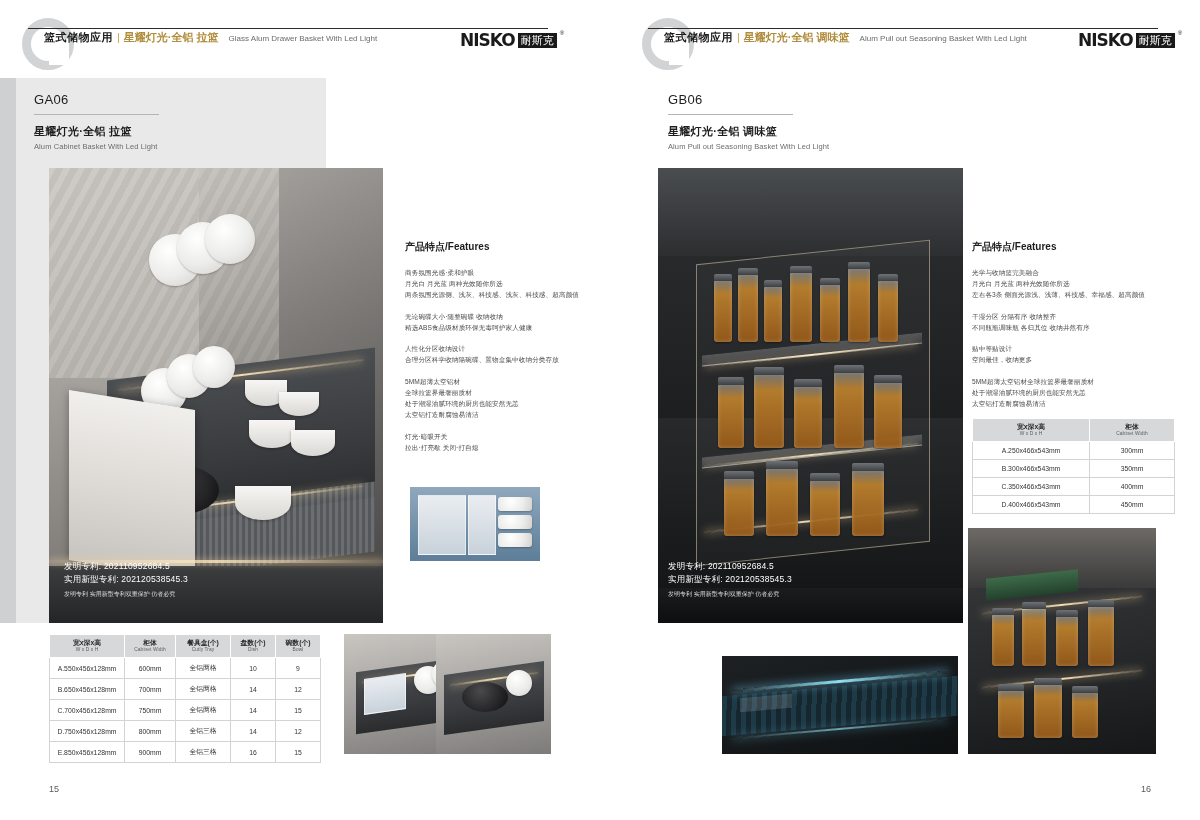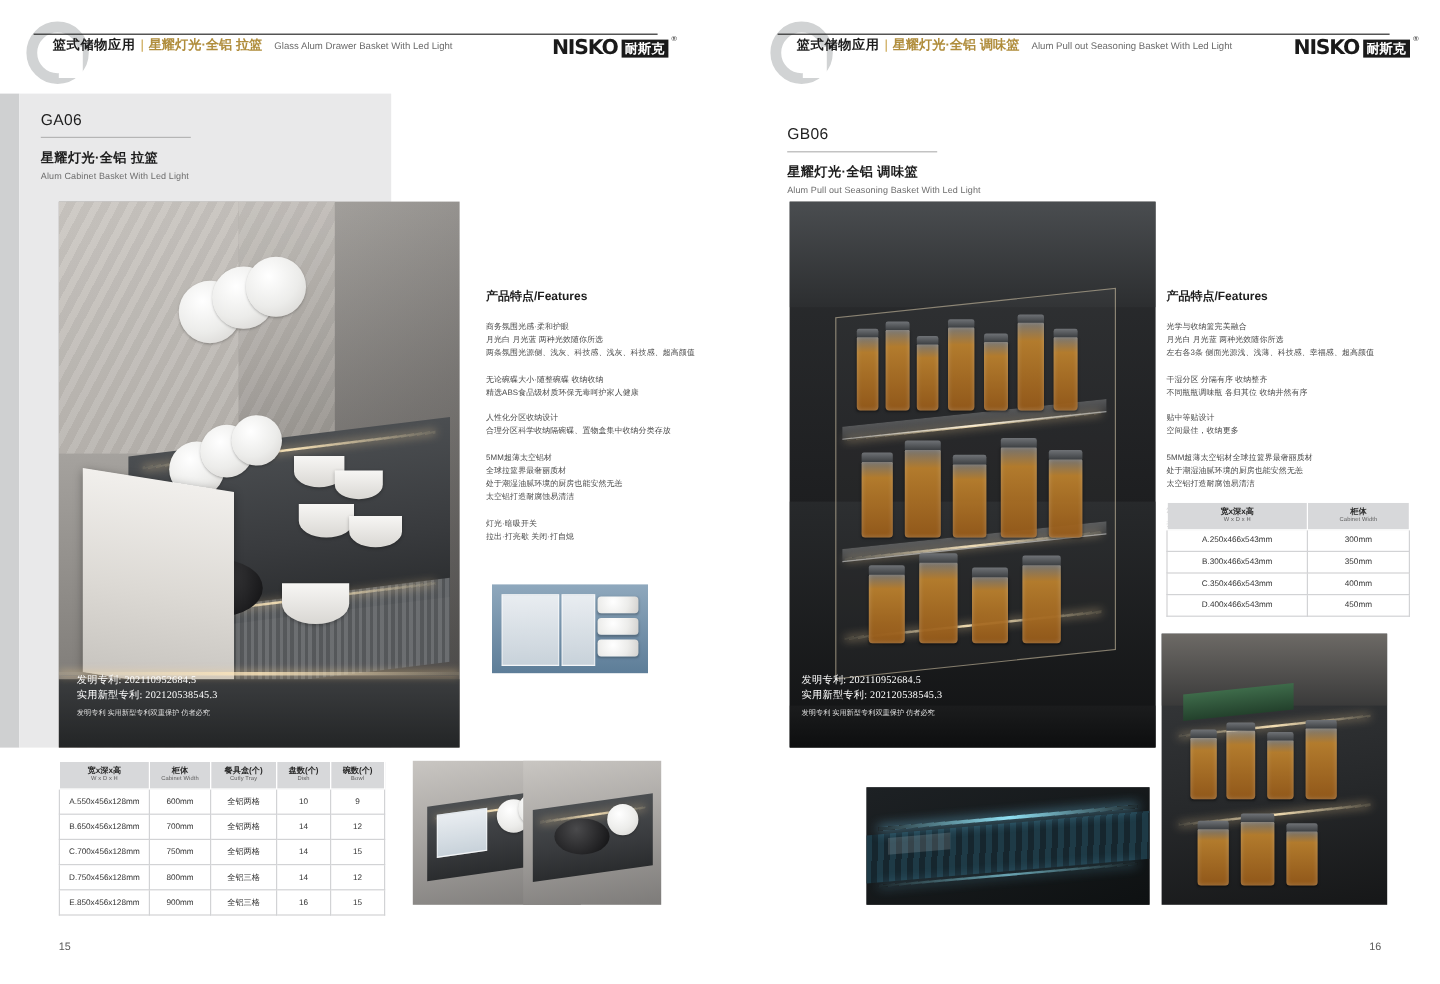--- a/index.html
+++ b/index.html
@@ -91,21 +91,21 @@
     font-size: 17px;
     font-weight: bold;
     letter-spacing: -1px;
     color: #1a1a1a;
     font-family: "DejaVu Sans", sans-serif;
   }
   .logo-cn {
     background: #1a1a1a;
     color: #ffffff;
     font-size: 11px;
-    font-weight: bold;
+    font-weight: normal;
     padding: 0 3px;
     letter-spacing: 0;
   }
   .logo-tm {
     font-size: 6px;
     color: #1a1a1a;
     align-self: flex-start;
   }
 
   
@@ -149,21 +149,20 @@
     color: #4a4a4a;
     line-height: 1.65;
     letter-spacing: .1px;
     white-space: nowrap;
   }
 
   
   .patent {
     position: absolute;
     color: #ffffff;
-    font-family: Liberation Serif, serif;
   }
   .patent-main {
     font-size: 8.5px;
     line-height: 1.55;
     letter-spacing: .2px;
   }
   .patent-sub {
     font-size: 6px;
     margin-top: 4px;
     color: #dedede;
@@ -489,21 +488,21 @@
       <span class="hdr-sep">|</span>
       <span class="hdr-gold">星耀灯光·全铝 调味篮</span>
       <span class="hdr-title-en">Alum Pull out Seasoning Basket With Led Light</span>
     </div>
     <div class="logo" style="left:478px;">
       <span class="logo-n">NISKO</span>
       <span class="logo-cn">耐斯克</span>
       <span class="logo-tm">®</span>
     </div>
 
-    <div class="code-block" style="left:56px;top:92px;margin-top:12px;">
+    <div class="code-block" style="left:68px;top:92px;">
       <div class="code-no">GB06</div>
       <div class="code-rule"></div>
       <div class="code-cn">星耀灯光·全铝 调味篮</div>
       <div class="code-en">Alum Pull out Seasoning Basket With Led Light</div>
     </div>
 
     <div class="photo ph-dark" style="left:58px;top:168px;width:305px;height:455px;">
       <div style="position:absolute;left:0;top:0;width:305px;height:88px;background:linear-gradient(180deg,#4a4d50,#2c2e30);"></div>
       <div style="position:absolute;left:0;top:250px;width:305px;height:205px;background:linear-gradient(180deg,#27292b,#111213);"></div>
 

